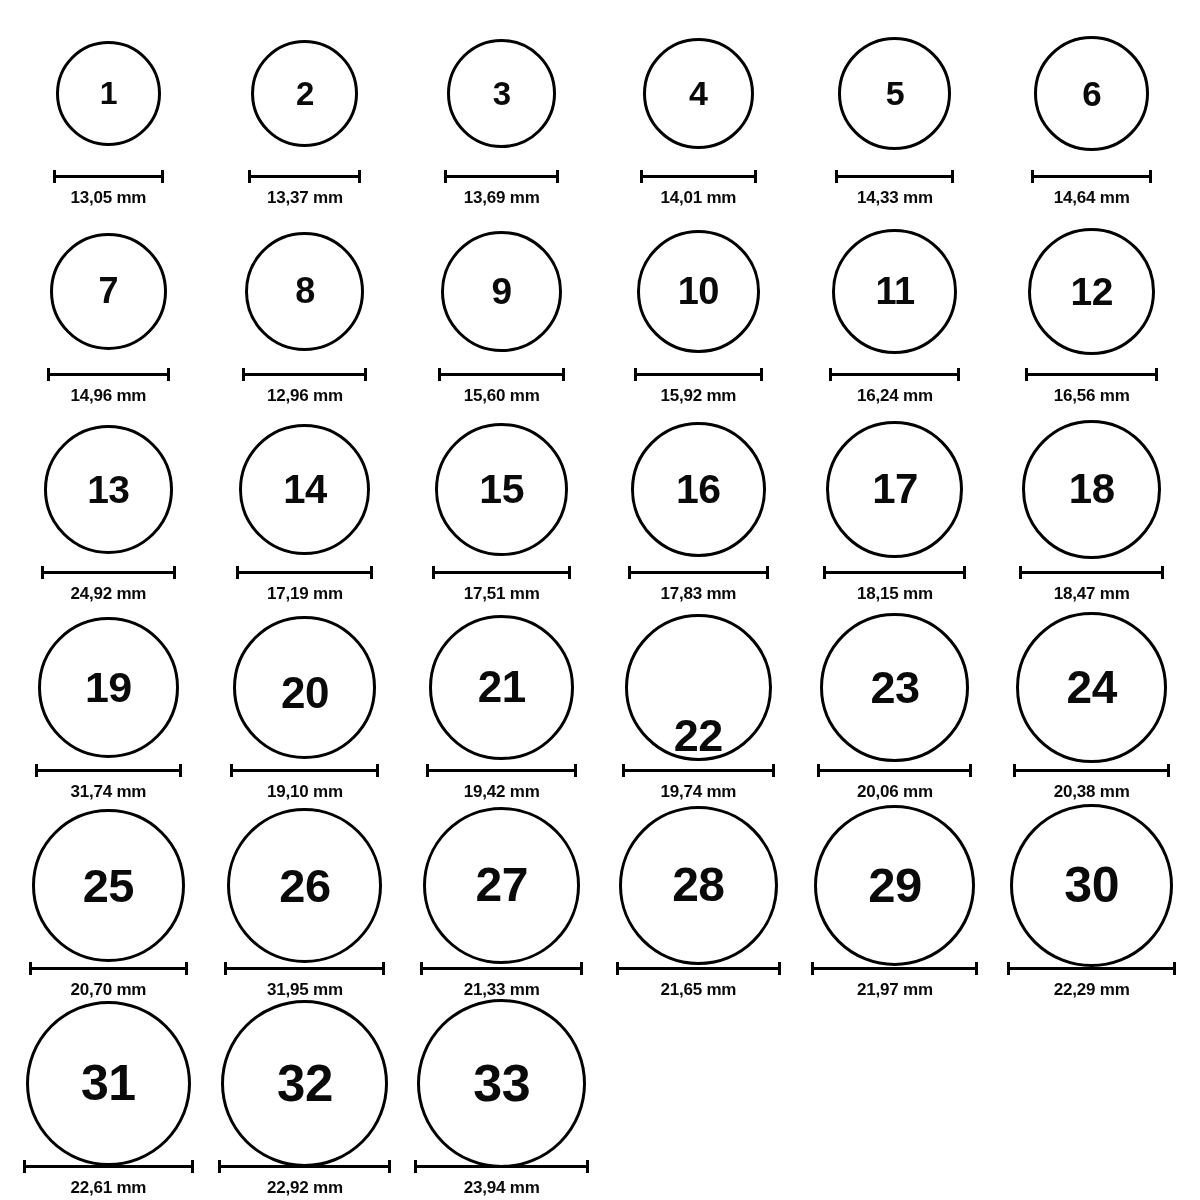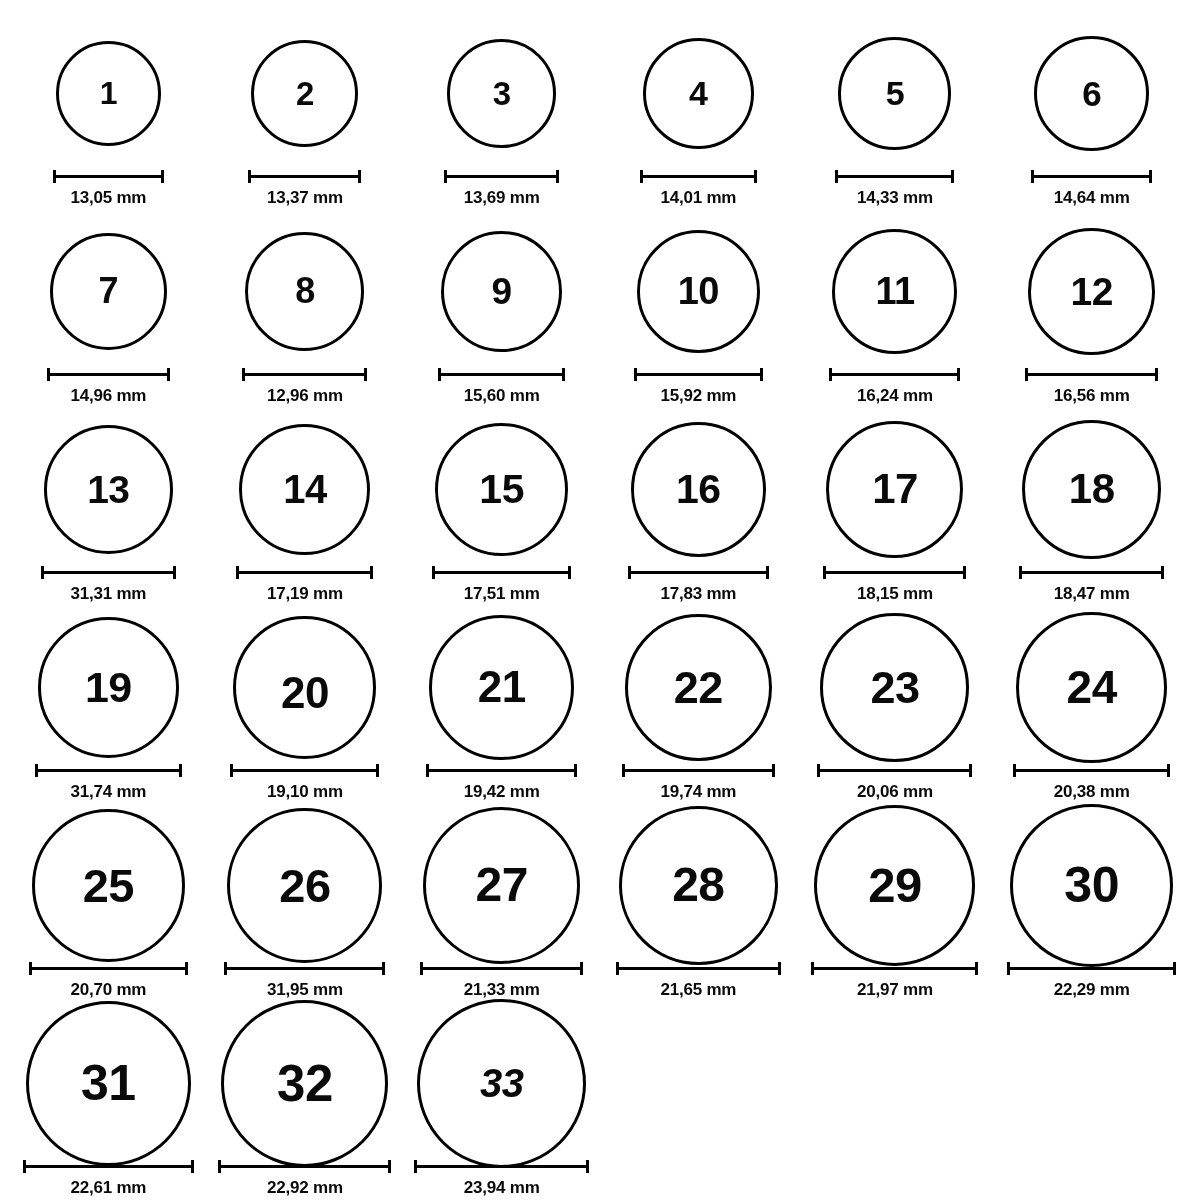--- a/index.html
+++ b/index.html
@@ -250,21 +250,21 @@
         <div class="circle-wrap">
           <div class="circle" style="width: 129px; height: 129px;">
             <span style="font-size: 39px;">13</span>
           </div>
         </div>
         <div class="ruler" style="width: 135px;">
           <div class="bar"></div>
           <div class="tick left"></div>
           <div class="tick right"></div>
         </div>
-        <div class="label">31,31 mm</div>
+        <div class="label">24,92 mm</div>
       </div>
       <div class="cell">
         <div class="circle-wrap">
           <div class="circle" style="width: 131px; height: 131px;">
             <span style="font-size: 40px;">14</span>
           </div>
         </div>
         <div class="ruler" style="width: 137px;">
           <div class="bar"></div>
           <div class="tick left"></div>
@@ -358,21 +358,21 @@
         </div>
         <div class="ruler" style="width: 151px;">
           <div class="bar"></div>
           <div class="tick left"></div>
           <div class="tick right"></div>
         </div>
         <div class="label">19,42 mm</div>
       </div>
       <div class="cell">
         <div class="circle-wrap">
-          <div class="circle" style="width: 147px; height: 147px;">
+          <div class="circle" style="width: 147px; height: 147px; align-items: flex-end;">
             <span style="font-size: 45px;">22</span>
           </div>
         </div>
         <div class="ruler" style="width: 153px;">
           <div class="bar"></div>
           <div class="tick left"></div>
           <div class="tick right"></div>
         </div>
         <div class="label">19,74 mm</div>
       </div>
@@ -502,21 +502,21 @@
         <div class="ruler" style="width: 173px;">
           <div class="bar"></div>
           <div class="tick left"></div>
           <div class="tick right"></div>
         </div>
         <div class="label">22,92 mm</div>
       </div>
       <div class="cell">
         <div class="circle-wrap">
           <div class="circle" style="width: 169px; height: 169px;">
-            <span style="font-size: 40px; font-style: italic;">33</span>
+            <span style="font-size: 52px;">33</span>
           </div>
         </div>
         <div class="ruler" style="width: 175px;">
           <div class="bar"></div>
           <div class="tick left"></div>
           <div class="tick right"></div>
         </div>
         <div class="label">23,94 mm</div>
       </div>
     </div>

